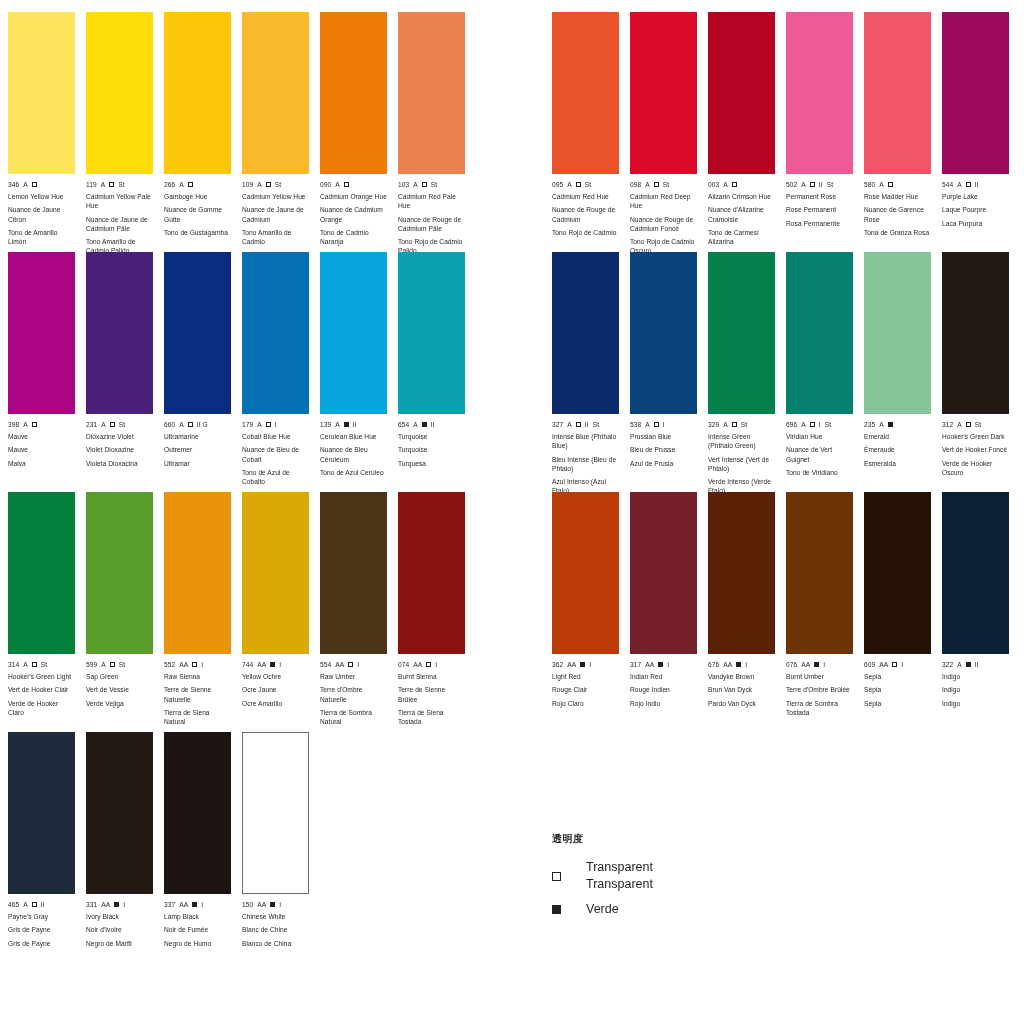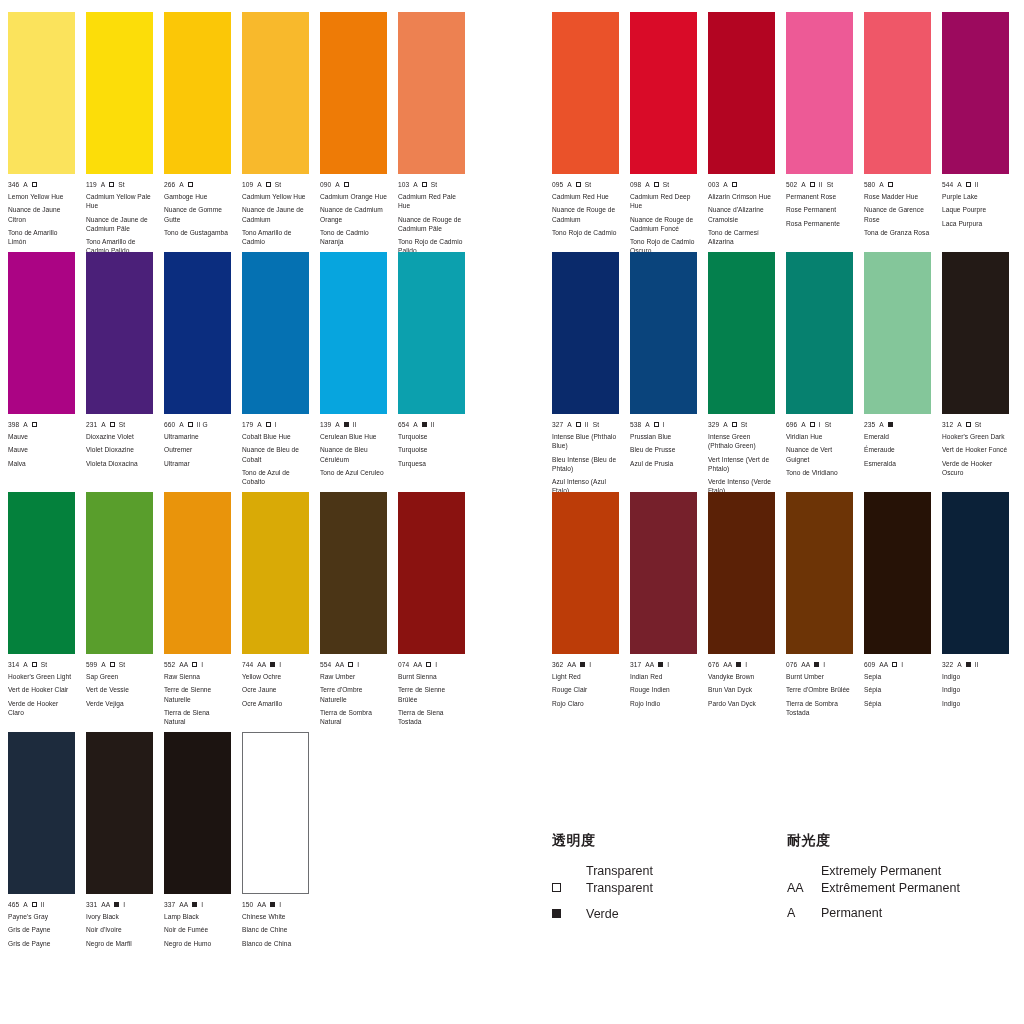--- a/index.html
+++ b/index.html
@@ -69,26 +69,26 @@
     letter-spacing: 0.05px;
   }
   .names .n { margin-bottom: 4px; }
   .names .n:last-child { margin-bottom: 0; }
 
   
   #legend { position: absolute; left: 552px; top: 832px; width: 470px; }
   .legend-cols { display: flex; }
   .legend-col { width: 235px; }
   .legend-title {
-    font-size: 14px;
+    font-size: 10px;
     font-weight: bold;
     margin-bottom: 13px;
     letter-spacing: 0.5px;
   }
-  .legend-row { display: flex; align-items: flex-end; margin-bottom: 7px; }
+  .legend-row { display: flex; align-items: center; margin-bottom: 7px; }
   .legend-key {
     width: 34px;
     flex: 0 0 34px;
     font-size: 12.5px;
     line-height: 17px;
     padding-top: 1px;
   }
   .legend-key .lsq {
     display: inline-block;
     width: 9px; height: 9px;
@@ -686,30 +686,14 @@
         </div>
       </div>
       <div class="legend-row">
         <div class="legend-key"><span class="lsq filled"></span></div>
         <div class="legend-text">
           <div>Verde</div>
         </div>
       </div>
     </div>
 
-    <div class="legend-col">
-      <div class="legend-title">耐光度</div>
-      <div class="legend-row">
-        <div class="legend-key">AA</div>
-        <div class="legend-text">
-          <div>Extremely Permanent</div>
-          <div>Extrêmement Permanent</div>
-        </div>
-      </div>
-      <div class="legend-row">
-        <div class="legend-key">A</div>
-        <div class="legend-text">
-          <div>Permanent</div>
-        </div>
-      </div>
-    </div>
   </div>
 </div>
 
 </body></html>

